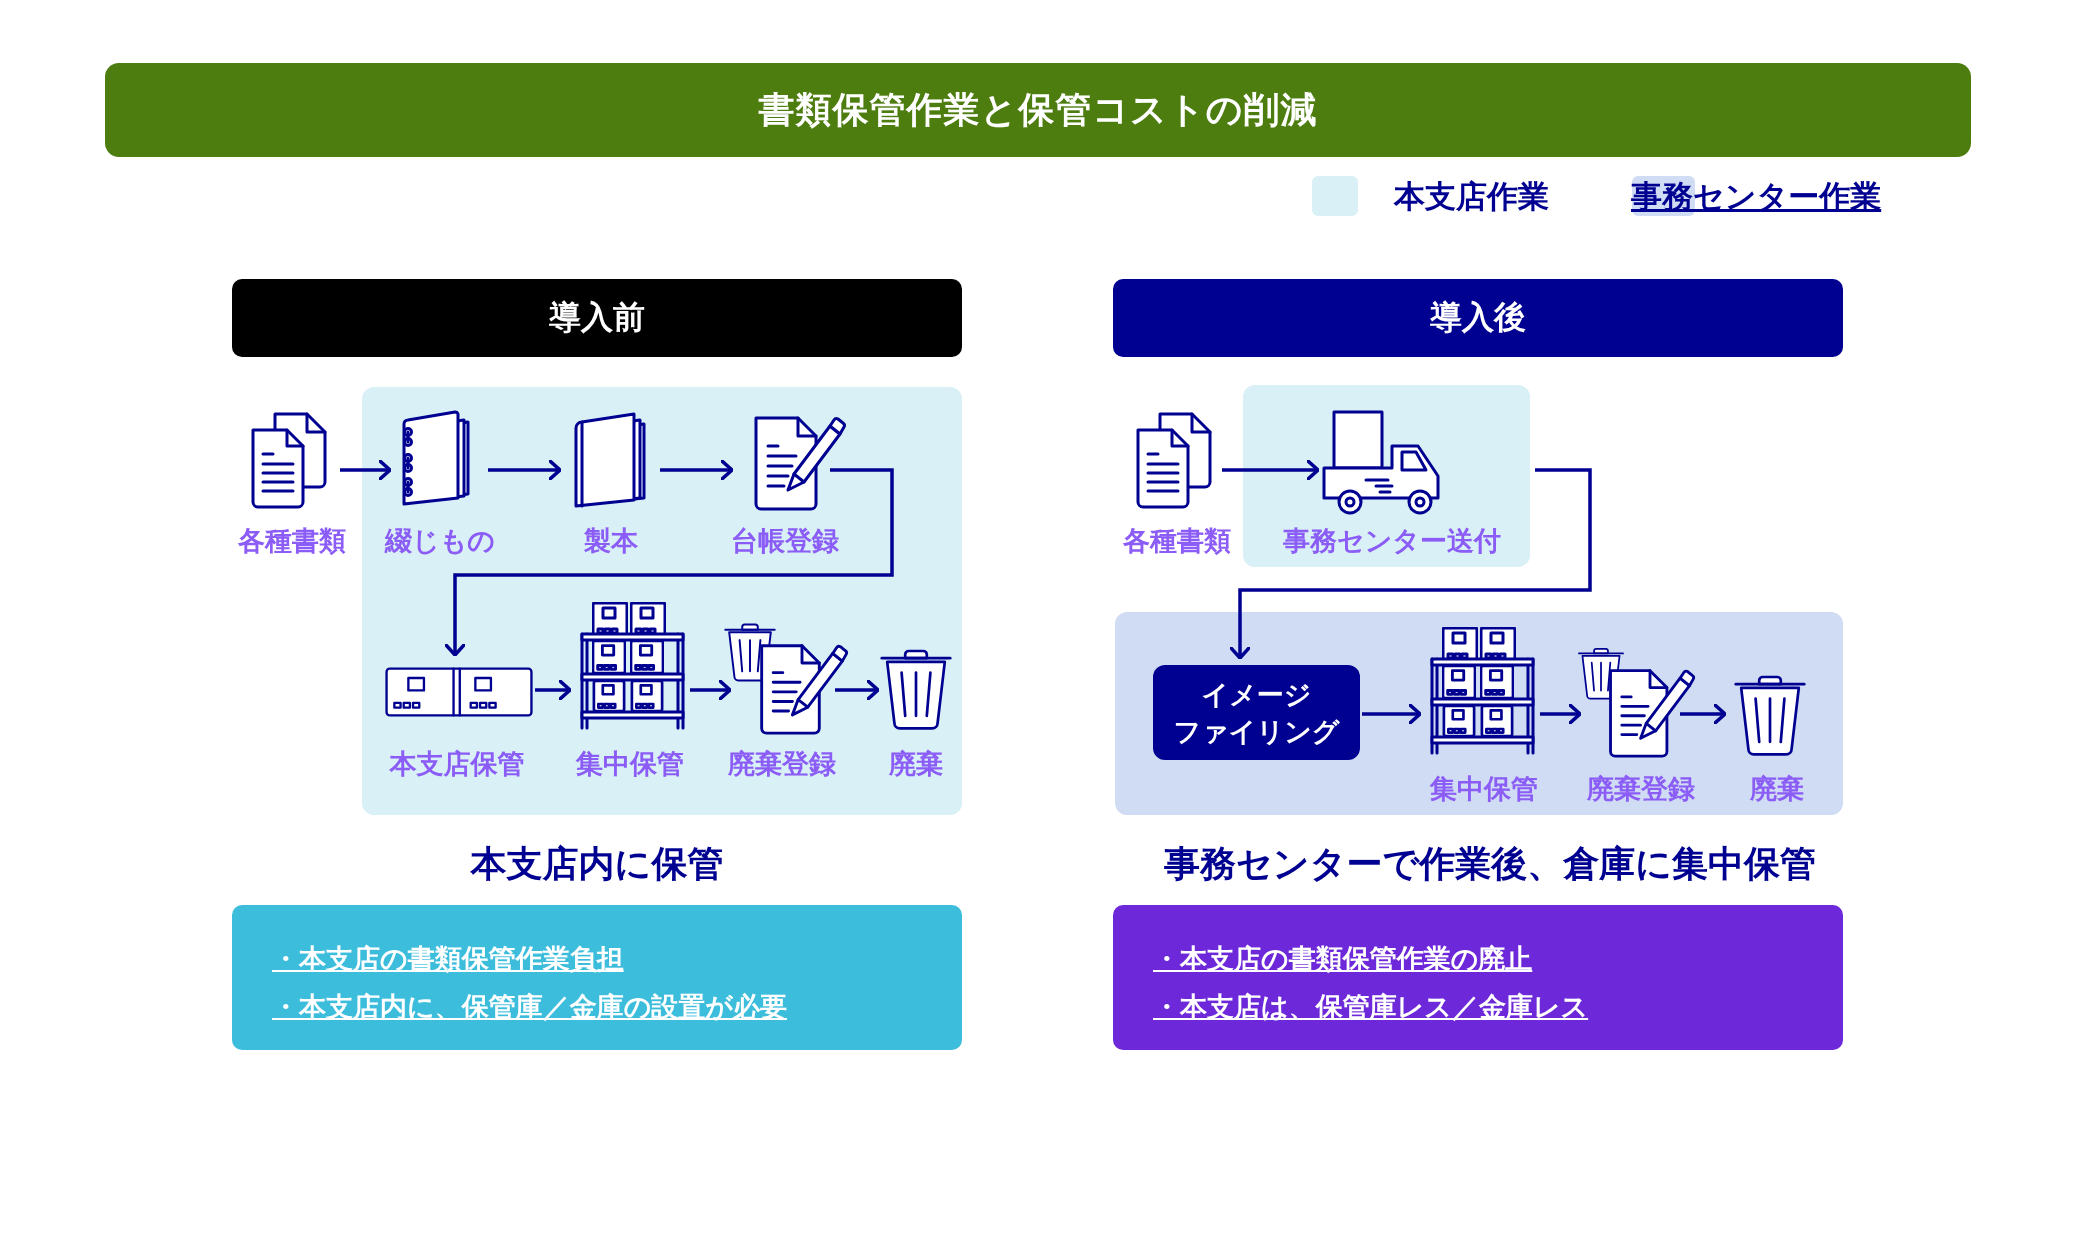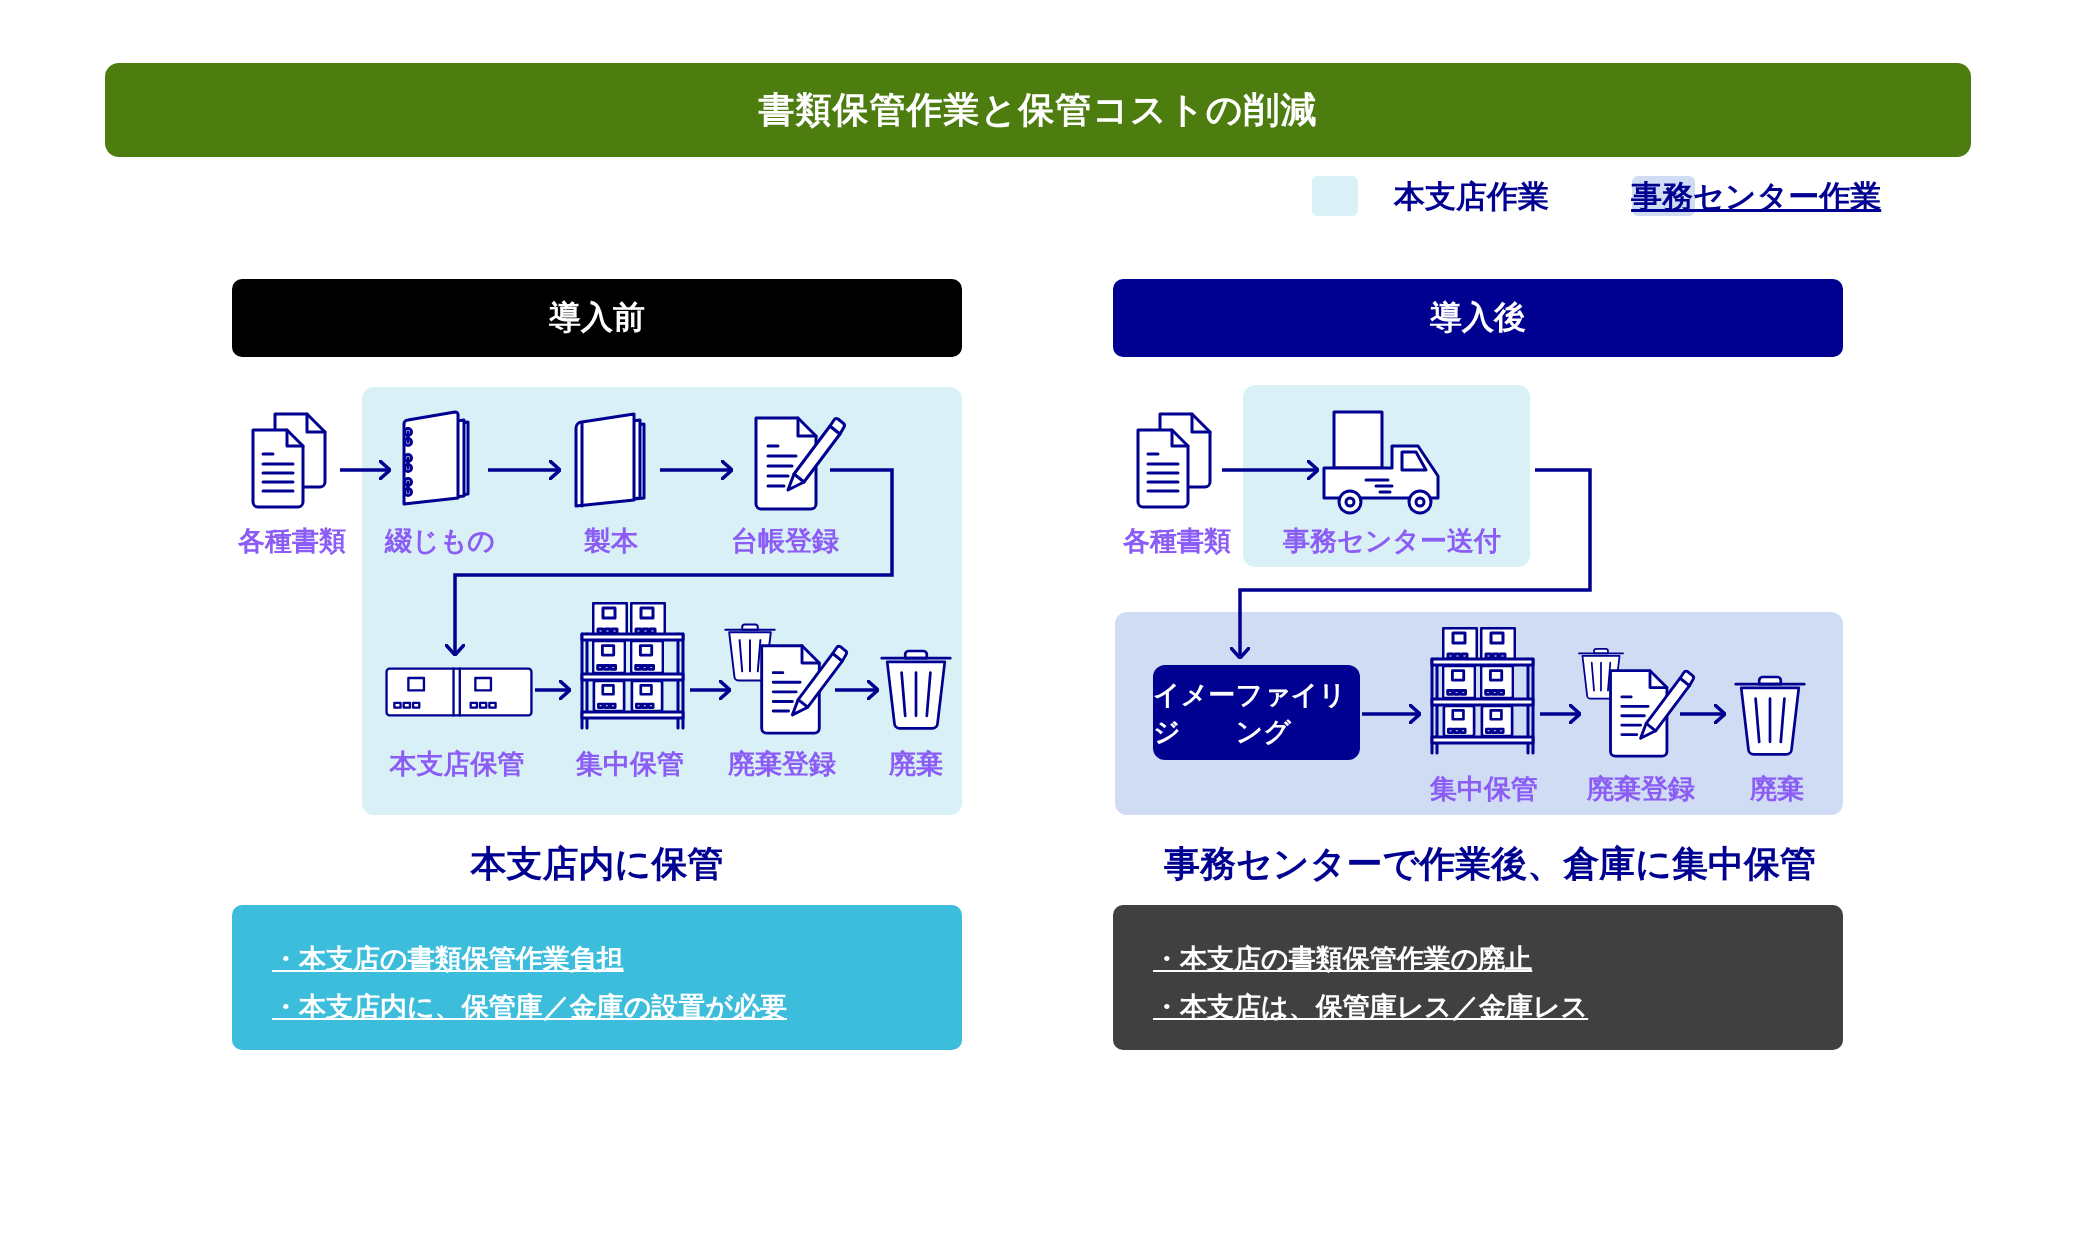--- a/index.html
+++ b/index.html
@@ -7,21 +7,21 @@
   .abs{position:absolute;}
   .title-bar{left:105px;top:63px;width:1866px;height:94px;background:#4d7c0f;border-radius:14px;color:#fff;display:flex;align-items:center;justify-content:center;font-size:36px;font-weight:bold;letter-spacing:1px;}
   .swatch{border-radius:6px;}
   .legend-text{font-size:31px;font-weight:bold;line-height:40px;color:#000091;}
   .col-header{height:78px;border-radius:10px;color:#fff;display:flex;align-items:center;justify-content:center;font-size:32px;font-weight:bold;}
   .panel{border-radius:12px;}
   .lbl{font-size:27px;font-weight:bold;color:#8b5cf6;text-align:center;white-space:nowrap;transform:translateX(-50%);}
   .subtitle{font-size:36px;font-weight:bold;color:#000091;text-align:center;white-space:nowrap;transform:translateX(-50%);}
   .summary{border-radius:10px;color:#fff;font-size:27px;font-weight:bold;padding:30px 0 0 40px;box-sizing:border-box;}
   .summary div{line-height:48px;text-decoration:underline;}
-  .if-box{background:#000091;border-radius:12px;color:#fff;font-size:27px;font-weight:bold;display:flex;align-items:center;justify-content:center;line-height:37px;}
+  .if-box{background:#000091;border-radius:12px;color:#fff;font-size:27px;font-weight:bold;display:flex;flex-direction:column;align-items:center;justify-content:center;line-height:37px;}
   svg{overflow:visible;}
   .st{fill:#fff;stroke:#000091;stroke-width:3;stroke-linejoin:round;stroke-linecap:round;}
   .ln{fill:none;stroke:#000091;stroke-width:3;stroke-linecap:round;stroke-linejoin:round;}
   .conn{fill:none;stroke:#000091;stroke-width:3.5;}
 </style>
 </head>
 <body>
 
 <svg width="0" height="0" style="position:absolute">
   <defs>
@@ -219,16 +219,16 @@
   </svg>
 <svg class="abs" style="left:1730px;top:668px;" width="80" height="90">
     <use href="#sym-trash" width="80" height="90"></use>
   </svg>
 
 <div class="abs lbl" style="left:1484px;top:771px;">集中保管</div>
 <div class="abs lbl" style="left:1641px;top:771px;">廃棄登録</div>
 <div class="abs lbl" style="left:1777px;top:771px;">廃棄</div>
 
 <div class="abs subtitle" style="left:1490px;top:840px;">事務センターで作業後、倉庫に集中保管</div>
-<div class="abs summary" style="left:1113px;top:905px;width:730px;height:145px;background:#404040;">
+<div class="abs summary" style="left:1113px;top:905px;width:730px;height:145px;background:#6d28d9;">
   <div>・本支店の書類保管作業の廃止</div>
   <div>・本支店は、保管庫レス／金庫レス</div>
 </div>
 
 </body></html>

